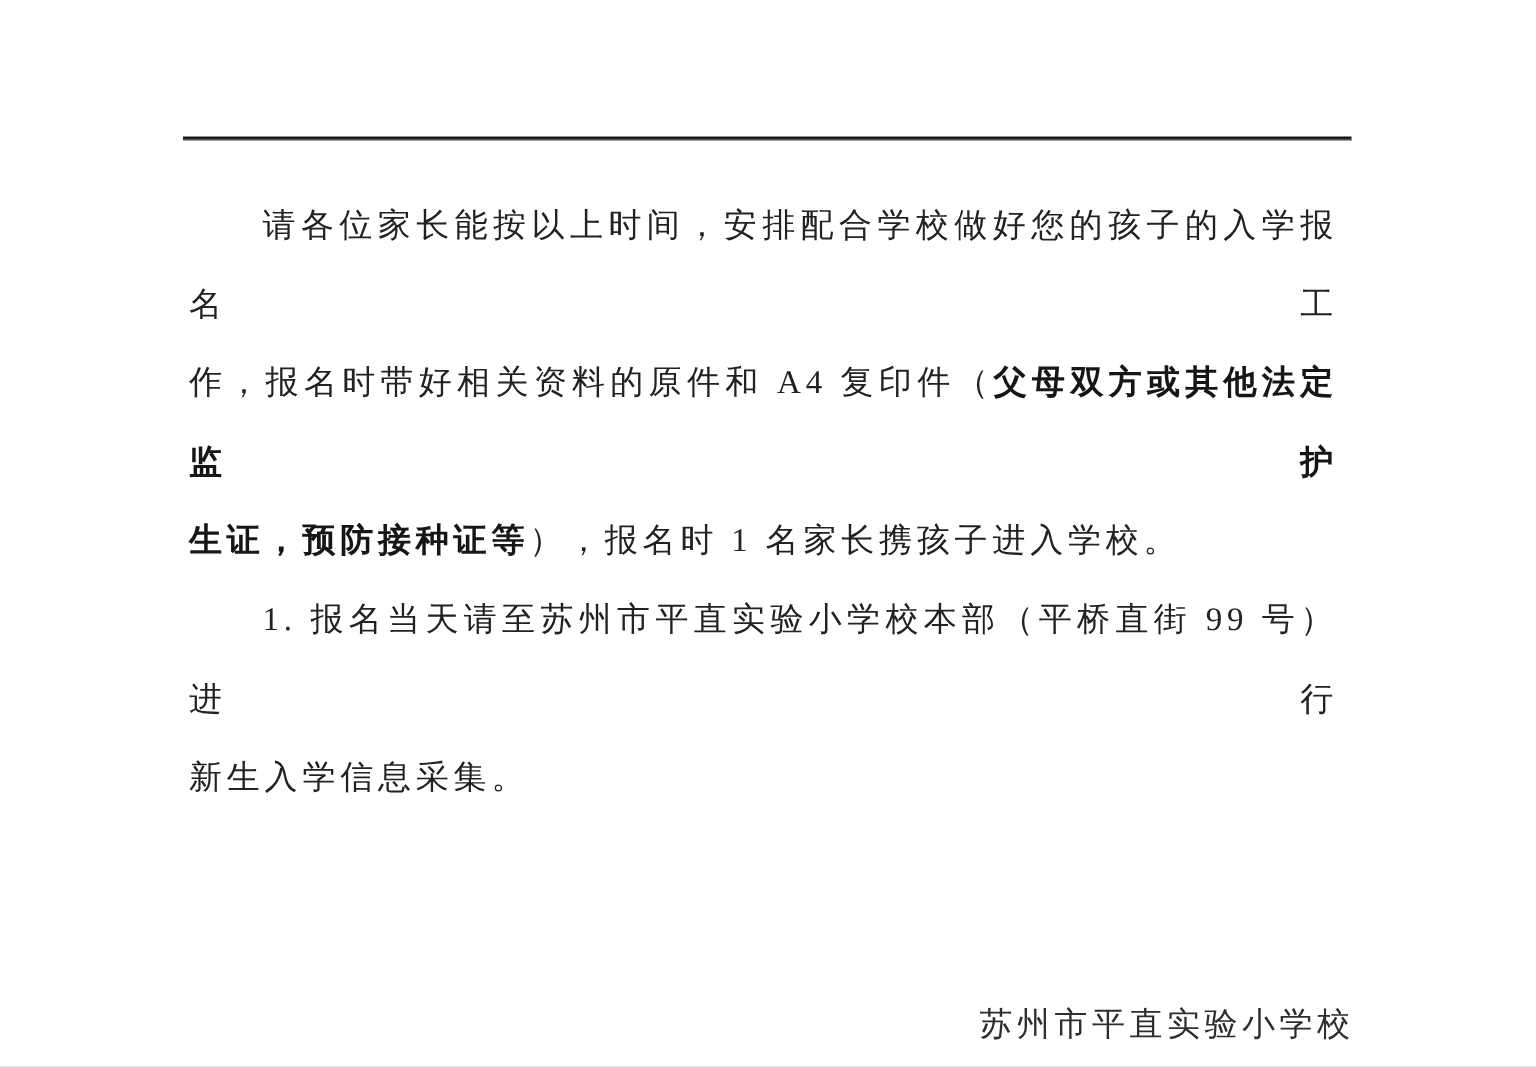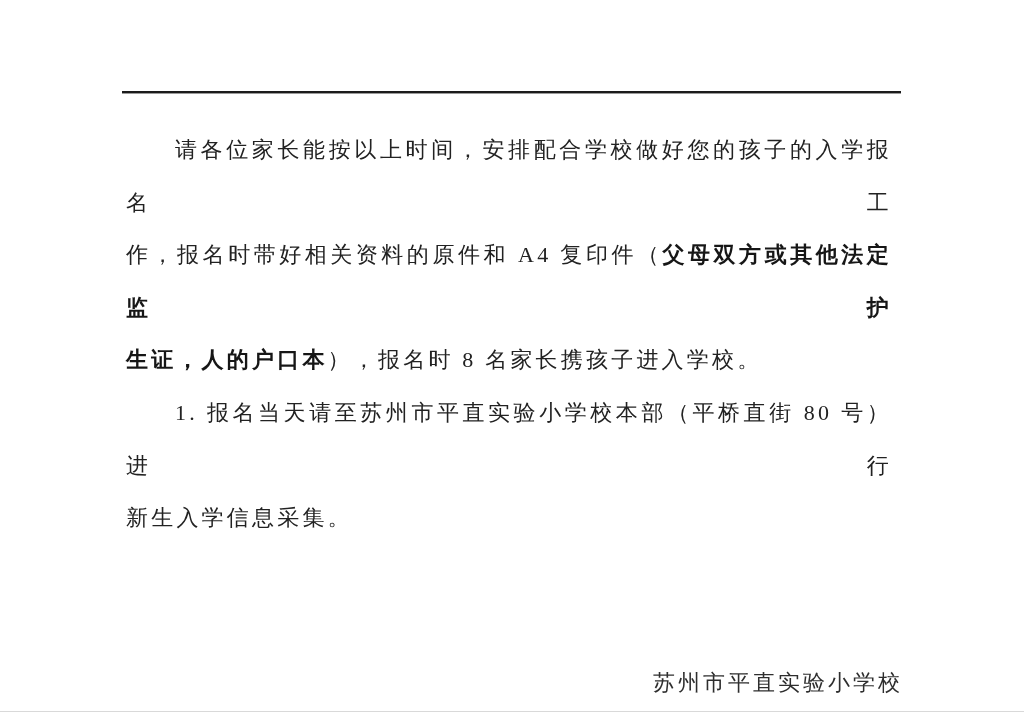--- a/index.html
+++ b/index.html
@@ -70,20 +70,20 @@
   }
 </style>
 </head>
 <body>
 
 <div class="page">
   <div class="top-rule"></div>
   <div class="body-text" id="doc-body">
       <div class="text-line indent justify"><span class="seg-normal">请各位家长能按以上时间，安排配合学校做好您的孩子的入学报名工</span></div>
       <div class="text-line justify"><span class="seg-normal">作，报名时带好相关资料的原件和 A4 复印件（</span><span class="seg-bold">父母双方或其他法定监护</span></div>
-      <div class="text-line"><span class="seg-bold">生证，人的户口本</span><span class="seg-normal">），报名时 8 名家长携孩子进入学校。</span></div>
-      <div class="text-line indent justify"><span class="seg-normal">1. 报名当天请至苏州市平直实验小学校本部（平桥直街 80 号）进行</span></div>
+      <div class="text-line"><span class="seg-bold">生证，预防接种证等</span><span class="seg-normal">），报名时 1 名家长携孩子进入学校。</span></div>
+      <div class="text-line indent justify"><span class="seg-normal">1. 报名当天请至苏州市平直实验小学校本部（平桥直街 99 号）进行</span></div>
       <div class="text-line"><span class="seg-normal">新生入学信息采集。</span></div>
       <div class="text-line indent justify"></div>
     </div>
   <div class="signature">苏州市平直实验小学校</div>
   <div class="bottom-edge"></div>
 </div>
 
 </body></html>

